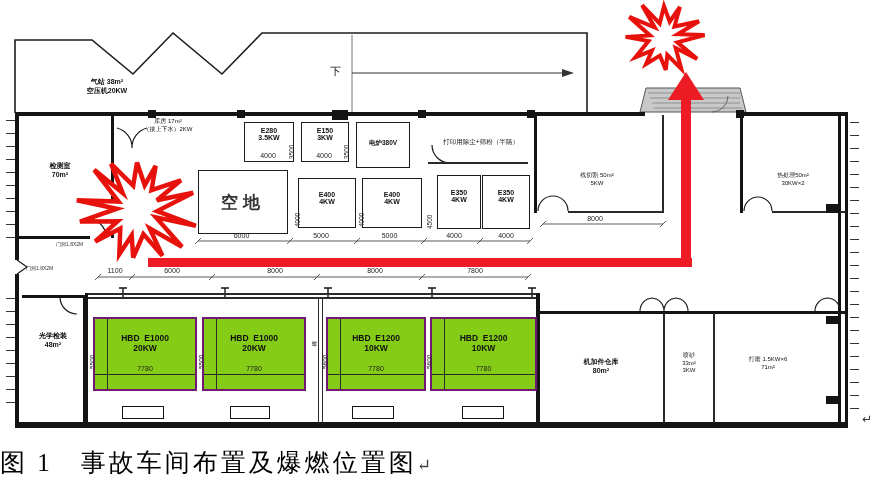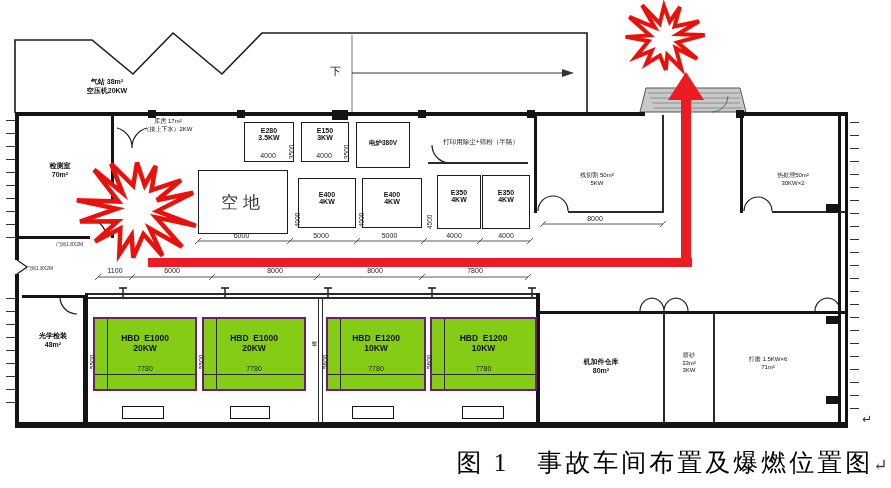--- a/index.html
+++ b/index.html
@@ -13,25 +13,25 @@
   .machine{position:absolute;border:1.5px solid #1c1c1c;background:#fff;text-align:center;font-weight:bold;}
   .machine .m1{display:block;font-size:7px;margin-top:4px;white-space:pre;}
   .machine .m2{display:block;font-size:7px;}
   .machine-lg{position:absolute;border:2px solid #701a75;background:#84cc16;text-align:center;font-weight:bold;}
   .machine-lg .m1{display:block;font-size:8.5px;margin-top:14px;white-space:pre;}
   .machine-lg .m2{display:block;font-size:8.5px;}
   .dim{position:absolute;font-size:7px;color:#222;text-align:center;font-weight:normal;}
   .vdim{position:absolute;font-size:6.5px;color:#222;transform:rotate(-90deg);transform-origin:left bottom;white-space:nowrap;}
   .redlabel{position:absolute;color:#e8281e;font-weight:bold;font-size:21px;letter-spacing:2px;white-space:nowrap;
             text-shadow:1px 1px 0 rgba(60,20,10,.85);z-index:6;}
-  .bigspace{position:absolute;font-size:17px;letter-spacing:5px;color:#333;font-weight:normal;}
+  .bigspace{position:absolute;font-size:17px;letter-spacing:5px;color:#333;font-weight:bold;}
   .ticks-v{position:absolute;width:9px;background:repeating-linear-gradient(to bottom,#333 0 1px,transparent 1px 13px);}
   .louver{position:absolute;border:1.5px solid #141414;background:#fff;height:11px;}
   .blacksq{position:absolute;background:#141414;}
-  .caption{position:absolute;left:0;right:0;top:446px;text-align:right;
+  .caption{position:absolute;left:0;right:0;top:446px;text-align:left;
            font-family:"Liberation Serif","DejaVu Serif",serif;font-size:25px;letter-spacing:3px;color:#000;}
   .pmark{color:#444;font-size:70%;}
   svg{position:absolute;left:0;top:0;}
 </style>
 </head>
 <body>
 
 <div id="plan">
 
   <svg width="891" height="488">

